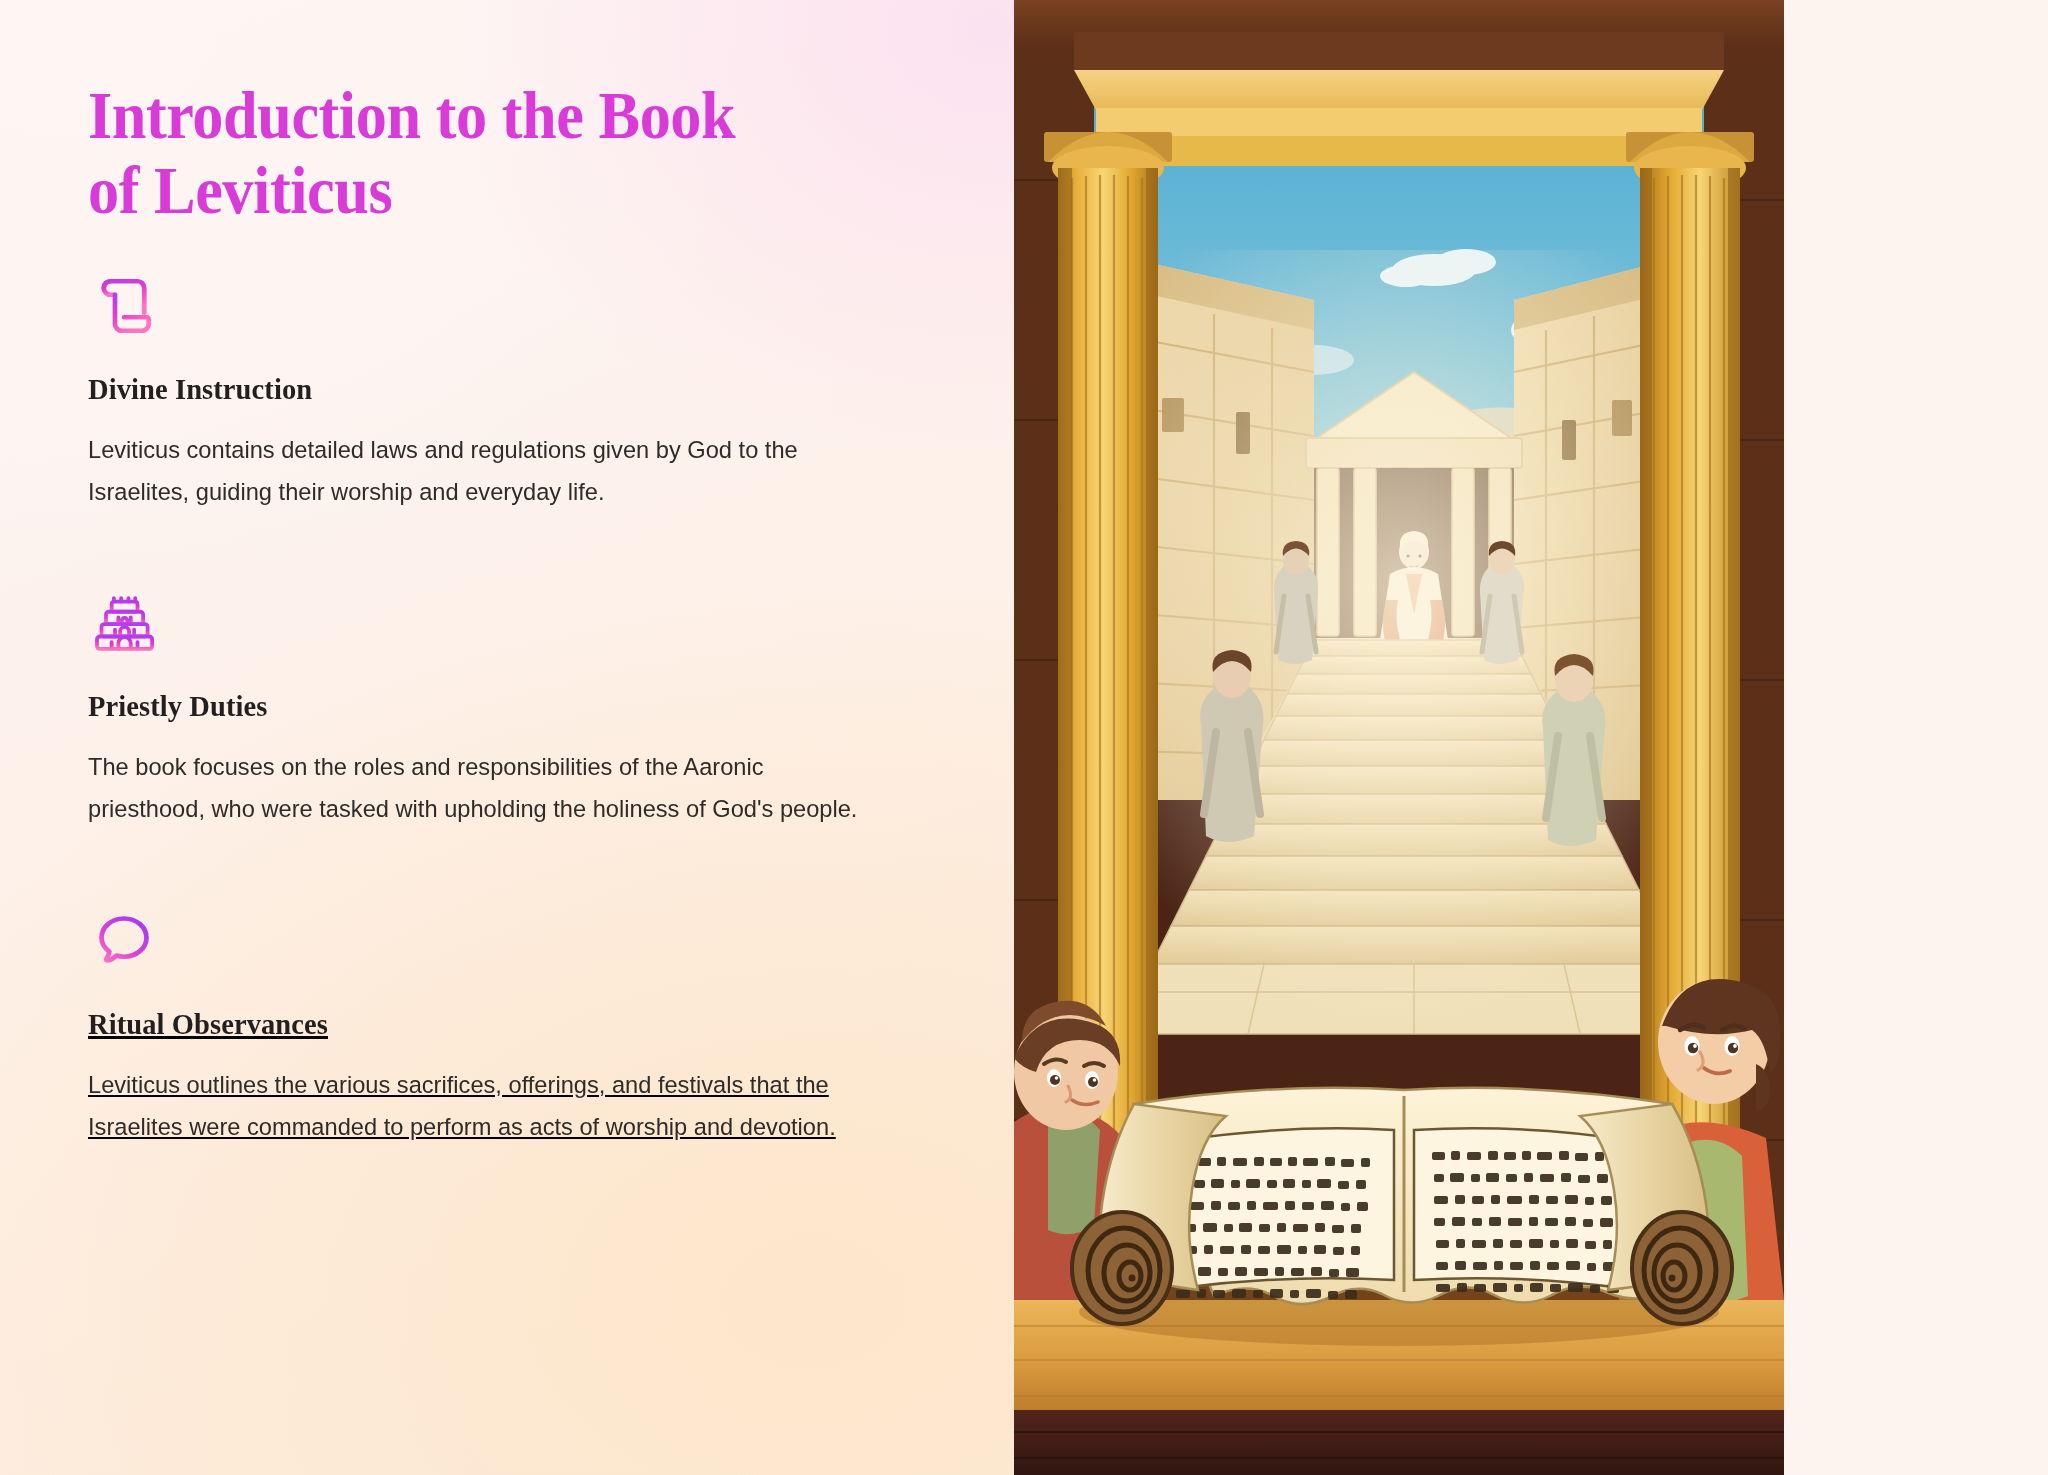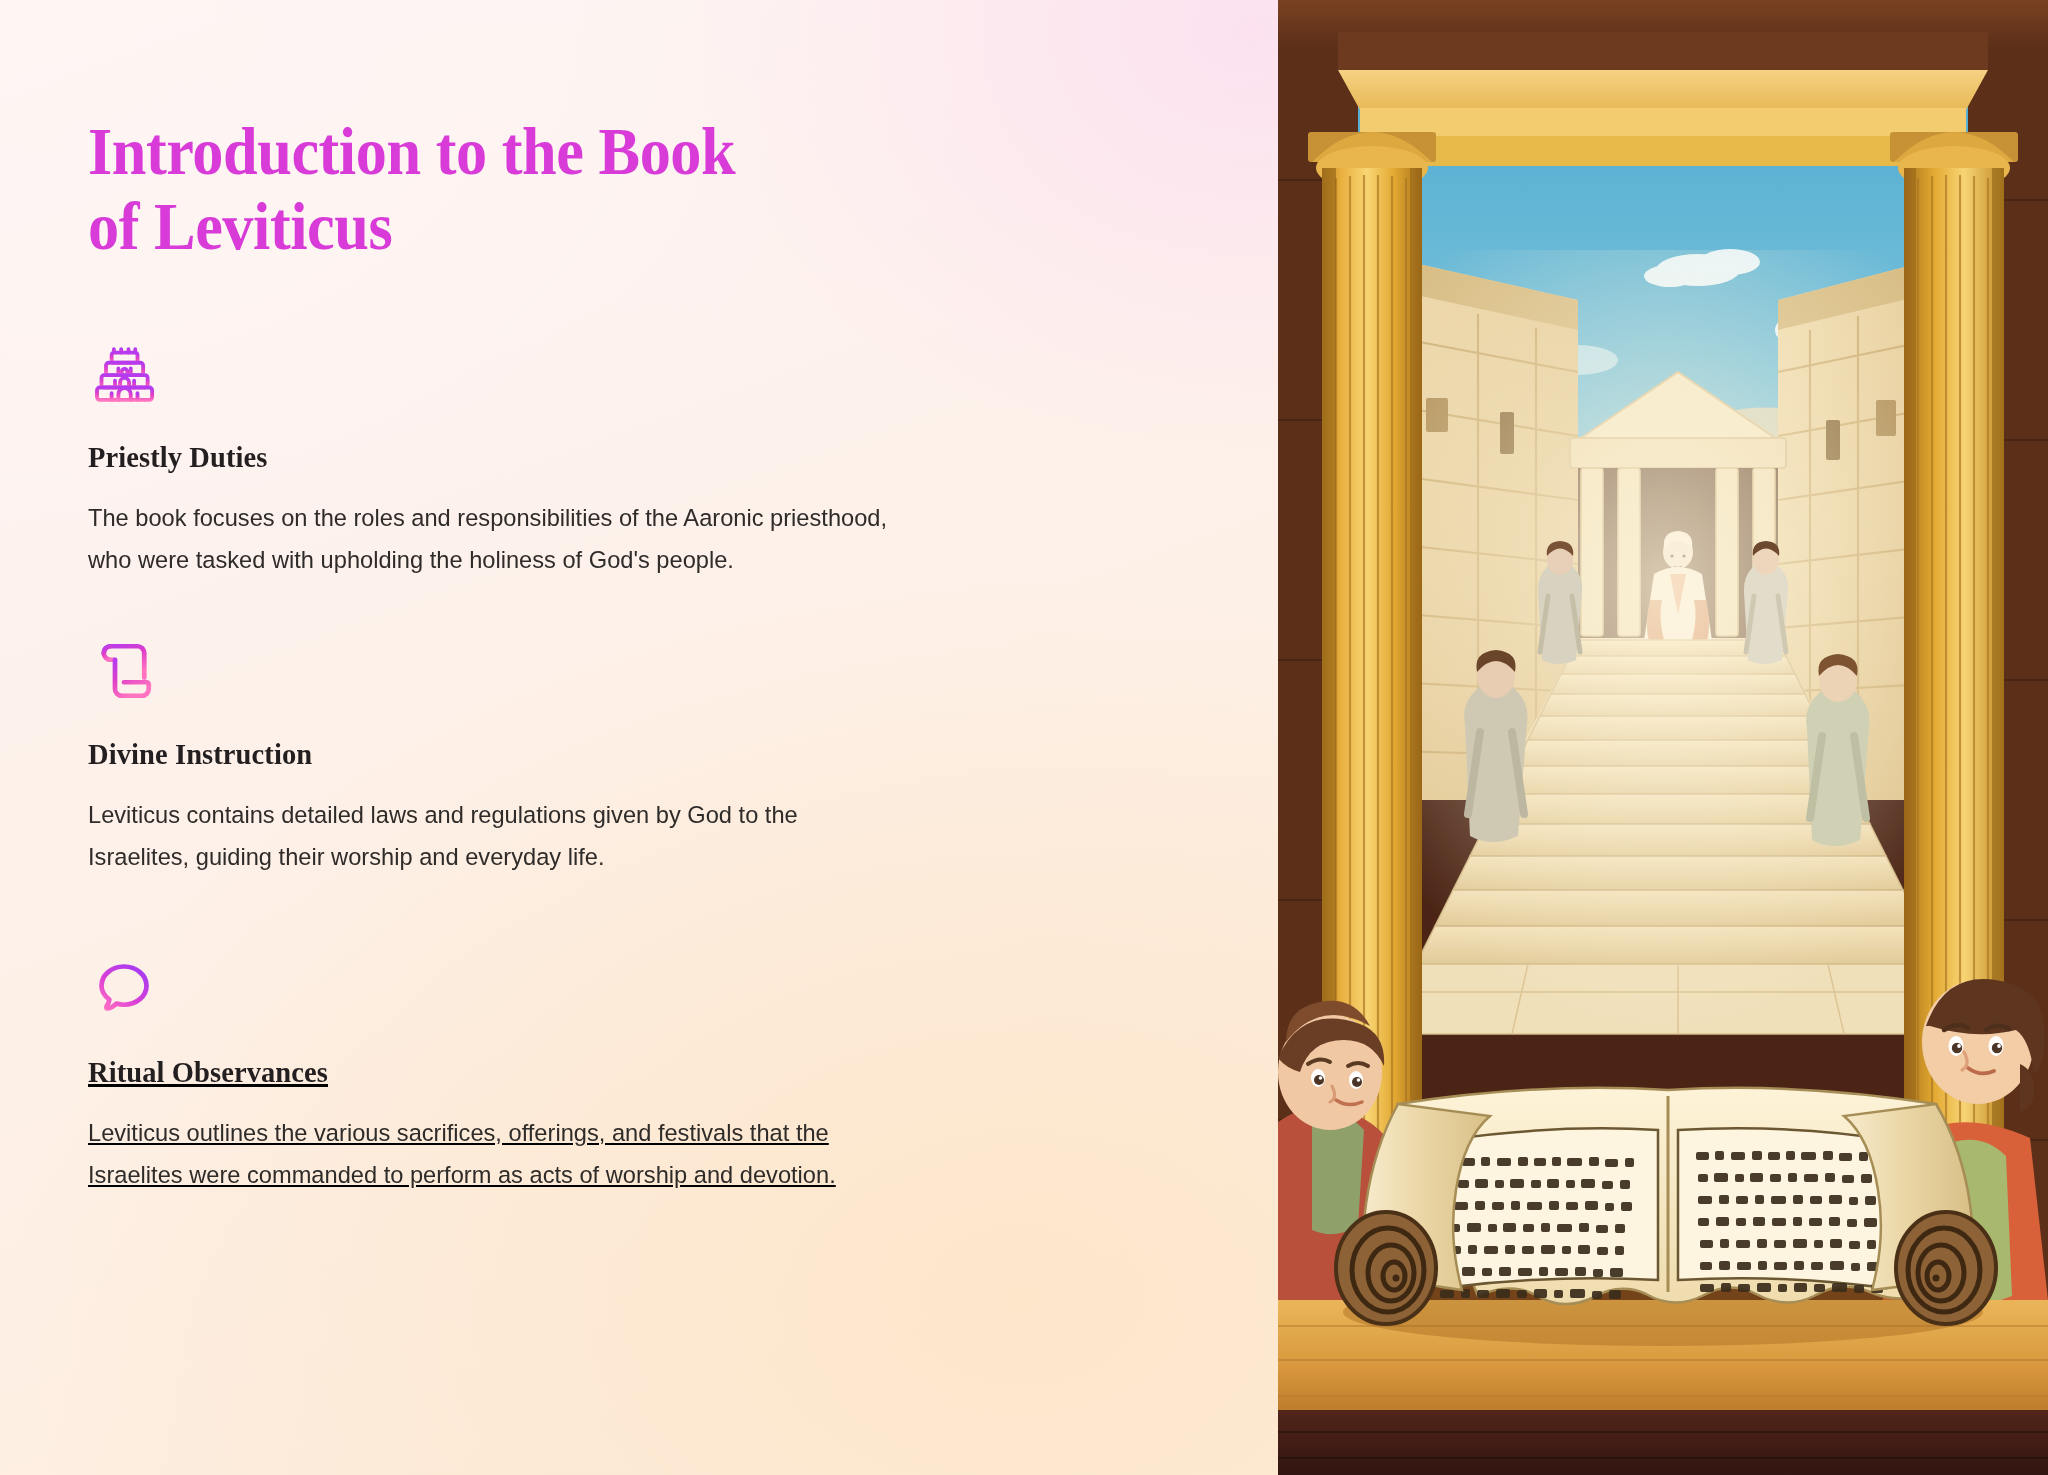--- a/index.html
+++ b/index.html
@@ -6,27 +6,27 @@
   html,body { width:2048px; height:1475px; overflow:hidden; }
   body {
     font-family:"Liberation Sans", sans-serif;
     background:#fdf4ef;
   }
   .page { position:relative; width:2048px; height:1475px; display:flex; }
 
   
   .left-panel {
     position:relative;
-    width:1278px; height:1475px;
+    width:1014px; height:1475px;
     background:
       radial-gradient(ellipse 900px 700px at 98% 2%,   rgba(252,225,240,0.95) 0%, rgba(252,228,240,0) 62%),
       radial-gradient(ellipse 1100px 900px at 6% 0%,   rgba(255,246,244,1) 0%, rgba(255,246,244,0) 70%),
       radial-gradient(ellipse 1400px 1000px at 80% 88%, rgba(253,229,201,0.95) 0%, rgba(253,229,201,0) 72%),
       linear-gradient(160deg, #fdf4f4 0%, #fdf2ee 26%, #fdf0e7 55%, #fdeee1 78%, #fcecdc 100%);
-    padding:114px 0 0 0;
+    padding:78px 0 0 0;
     overflow:hidden;
   }
   .inner { padding-left:88px; padding-right:120px; }
 
   .page-title {
     font-family:"Liberation Serif", serif;
     font-weight:700;
     font-size:67px;
     line-height:1.12;
     letter-spacing:-0.5px;
@@ -81,54 +81,20 @@
 <body>
 
 <div class="page">
 
   <div class="left-panel">
     <div class="inner">
 
       <h1 class="page-title">Introduction to the Book of Leviticus</h1>
 
       <div class="sections">
-
-        <div class="section sec-2">
-          <span class="sec-icon">
-            <svg viewBox="0 0 64 64" fill="none">
-              <defs>
-                <linearGradient id="g2" x1="0.3" y1="0" x2="0.2" y2="1">
-                  <stop offset="0" stop-color="#b43bf0"></stop>
-                  <stop offset="0.5" stop-color="#e040c8"></stop>
-                  <stop offset="1" stop-color="#ff74c0"></stop>
-                </linearGradient>
-              </defs>
-              <g stroke="url(#g2)" stroke-width="3.4" stroke-linecap="round" stroke-linejoin="round">
-
-                <path d="M23 10v3M29.5 10v3M36 10v3M42 10v3"></path>
-
-                <rect x="21" y="13" width="23" height="9" rx="2"></rect>
-
-                <rect x="16" y="22" width="33" height="11" rx="2.5"></rect>
-                <path d="M27 33v-6M38 33v-6"></path>
-                <path d="M30 33v-3a2.5 2.5 0 0 1 5 0v3"></path>
-
-                <rect x="12" y="33" width="41" height="11" rx="2.5"></rect>
-                <path d="M24 44v-6M41 44v-6"></path>
-                <path d="M28.5 44v-4.5a4 4 0 0 1 8 0V44"></path>
-
-                <rect x="8" y="44" width="49" height="11" rx="2.5"></rect>
-                <path d="M21 55v-6M44 55v-6"></path>
-                <path d="M27 55v-5a5.5 5.5 0 0 1 11 0v5"></path>
-              </g>
-            </svg>
-          </span>
-          <div class="sec-title">Priestly Duties</div>
-          <div class="sec-body">The book focuses on the roles and responsibilities of the Aaronic priesthood, who were tasked with upholding the holiness of God's people.</div>
-        </div>
 
         <div class="section sec-1">
           <span class="sec-icon">
             <svg viewBox="0 0 64 64" fill="none">
               <defs>
                 <linearGradient id="g1" x1="0" y1="0" x2="0.45" y2="1">
                   <stop offset="0" stop-color="#b43bf0"></stop>
                   <stop offset="0.5" stop-color="#e040c8"></stop>
                   <stop offset="1" stop-color="#ff74c0"></stop>
                 </linearGradient>
@@ -137,20 +103,54 @@
                 <path d="M14 16c0-3.3 2.7-6 6-6h24c3.3 0 6 2.7 6 6v22"></path>
                 <path d="M20 10c-3.3 0-6 2.7-6 6s2.7 6 6 6h4"></path>
                 <path d="M24 22v26c0 3.3 2.7 6 6 6h18c3.3 0 6-2.7 6-6v-4c0-1.1-.9-2-2-2H32"></path>
               </g>
             </svg>
           </span>
           <div class="sec-title">Divine Instruction</div>
           <div class="sec-body">Leviticus contains detailed laws and regulations given by God to the Israelites, guiding their worship and everyday life.</div>
         </div>
 
+        <div class="section sec-2">
+          <span class="sec-icon">
+            <svg viewBox="0 0 64 64" fill="none">
+              <defs>
+                <linearGradient id="g2" x1="0.3" y1="0" x2="0.2" y2="1">
+                  <stop offset="0" stop-color="#b43bf0"></stop>
+                  <stop offset="0.5" stop-color="#e040c8"></stop>
+                  <stop offset="1" stop-color="#ff74c0"></stop>
+                </linearGradient>
+              </defs>
+              <g stroke="url(#g2)" stroke-width="3.4" stroke-linecap="round" stroke-linejoin="round">
+
+                <path d="M23 10v3M29.5 10v3M36 10v3M42 10v3"></path>
+
+                <rect x="21" y="13" width="23" height="9" rx="2"></rect>
+
+                <rect x="16" y="22" width="33" height="11" rx="2.5"></rect>
+                <path d="M27 33v-6M38 33v-6"></path>
+                <path d="M30 33v-3a2.5 2.5 0 0 1 5 0v3"></path>
+
+                <rect x="12" y="33" width="41" height="11" rx="2.5"></rect>
+                <path d="M24 44v-6M41 44v-6"></path>
+                <path d="M28.5 44v-4.5a4 4 0 0 1 8 0V44"></path>
+
+                <rect x="8" y="44" width="49" height="11" rx="2.5"></rect>
+                <path d="M21 55v-6M44 55v-6"></path>
+                <path d="M27 55v-5a5.5 5.5 0 0 1 11 0v5"></path>
+              </g>
+            </svg>
+          </span>
+          <div class="sec-title">Priestly Duties</div>
+          <div class="sec-body">The book focuses on the roles and responsibilities of the Aaronic priesthood, who were tasked with upholding the holiness of God's people.</div>
+        </div>
+
         <div class="section sec-3">
           <span class="sec-icon">
             <svg viewBox="0 0 64 64" fill="none">
               <defs>
                 <linearGradient id="g3" x1="0.85" y1="0.05" x2="0.1" y2="1">
                   <stop offset="0" stop-color="#a83bf2"></stop>
                   <stop offset="0.55" stop-color="#d93fd6"></stop>
                   <stop offset="1" stop-color="#ff6ec4"></stop>
                 </linearGradient>
               </defs>

